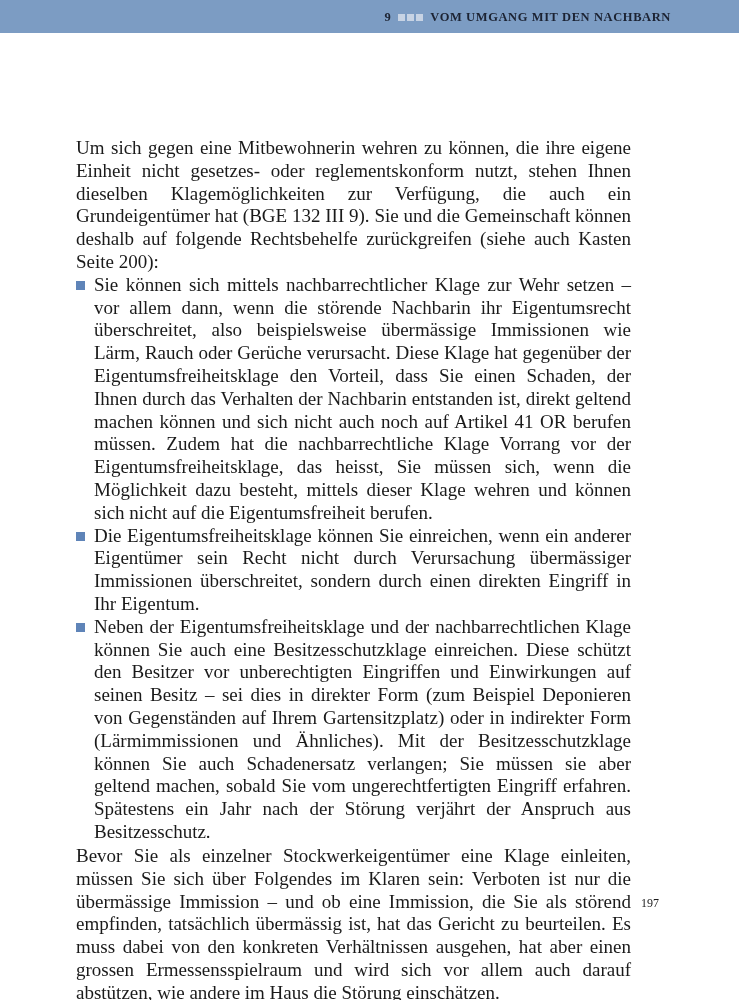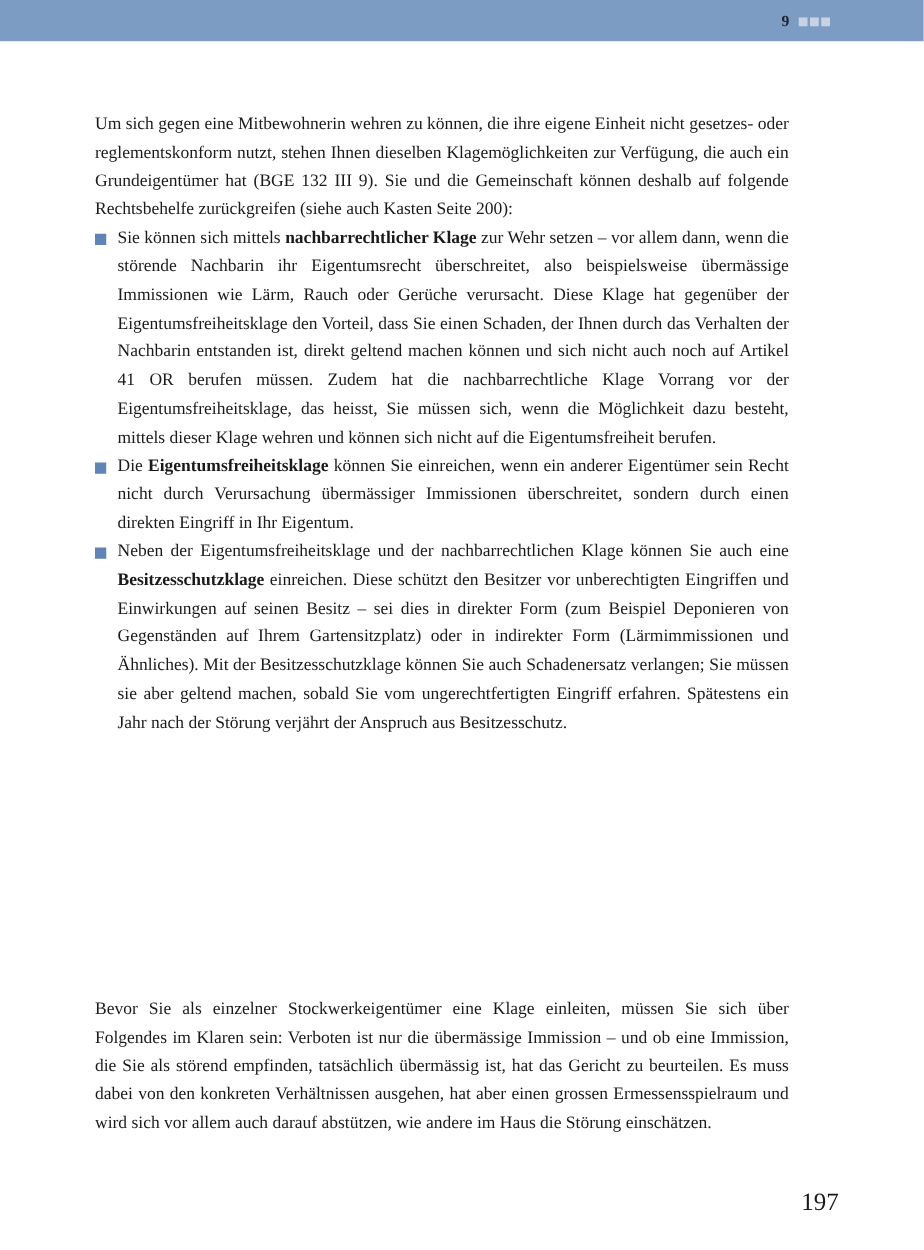--- a/index.html
+++ b/index.html
@@ -12,47 +12,49 @@
   }
   .header-content {
     position: absolute; right: 68px; top: 10px; display: flex; align-items: center;
     font-family: "Liberation Serif", "DejaVu Serif", serif; font-weight: bold; font-size: 12.5px;
     letter-spacing: 0.6px; color: #1c2333;
   }
   .chapter-num { margin-right: 7px; }
   .squares { display: flex; gap: 2px; margin-right: 7px; }
   .squares span { display: block; width: 7px; height: 7px; background: #c7d3e4; }
   .text-block {
-    position: absolute; left: 76px; width: 555px; font-size: 14px; line-height: 22.8px;
+    position: absolute; left: 76px; width: 555px; font-size: 19px; line-height: 22.8px;
     text-align: justify;
+    margin-top: 48px;
   }
   .p1 { top: 89px; }
   .p1 p, .p2 p { margin: 0; }
   ul.list { list-style: none; margin: 0; padding: 0; }
   ul.list li { position: relative; padding-left: 18px; margin: 0; }
   .bullet {
     position: absolute; left: 0; top: 7px; width: 9px; height: 9px; background: #5f84b8;
   }
   .p2 { top: 797px; }
-  b { font-weight: bold; }
+  b { font-weight: normal; }
   .page-number {
-    position: absolute; left: 641px; top: 951px; font-size: 20px;
+    position: absolute; left: 641px; top: 896px; font-size: 12px;
   }
 </style>
 </head>
 <body>
 
 <div class="header-bar">
   <div class="header-content">
     <span class="chapter-num">9</span>
     <span class="squares">
       <span></span>
       <span></span>
       <span></span>
     </span>
+    <span>VOM UMGANG MIT DEN NACHBARN</span>
   </div>
 </div>
 
 <div class="text-block p1">
   <p>Um sich gegen eine Mitbewohnerin wehren zu können, die ihre eigene Einheit nicht gesetzes- oder reglementskonform nutzt, stehen Ihnen dieselben Klagemöglichkeiten zur Verfügung, die auch ein Grundeigentümer hat (BGE 132 III 9). Sie und die Gemeinschaft können deshalb auf folgende Rechtsbehelfe zurückgreifen (siehe auch Kasten Seite 200):</p>
   <ul class="list">
     <li>
       <span class="bullet"></span><span>Sie können sich mittels </span><b>nachbarrechtlicher Klage</b><span> zur Wehr setzen – vor allem dann, wenn die störende Nachbarin ihr Eigentumsrecht überschreitet, also beispielsweise übermässige Immissionen wie Lärm, Rauch oder Gerüche verursacht. Diese Klage hat gegenüber der Eigentumsfreiheitsklage den Vorteil, dass Sie einen Schaden, der Ihnen durch das Verhalten der Nachbarin entstanden ist, direkt geltend machen können und sich nicht auch noch auf Artikel 41 OR berufen müssen. Zudem hat die nachbarrechtliche Klage Vorrang vor der Eigentumsfreiheitsklage, das heisst, Sie müssen sich, wenn die Möglichkeit dazu besteht, mittels dieser Klage wehren und können sich nicht auf die Eigentumsfreiheit berufen.</span>
     </li>
     <li>

